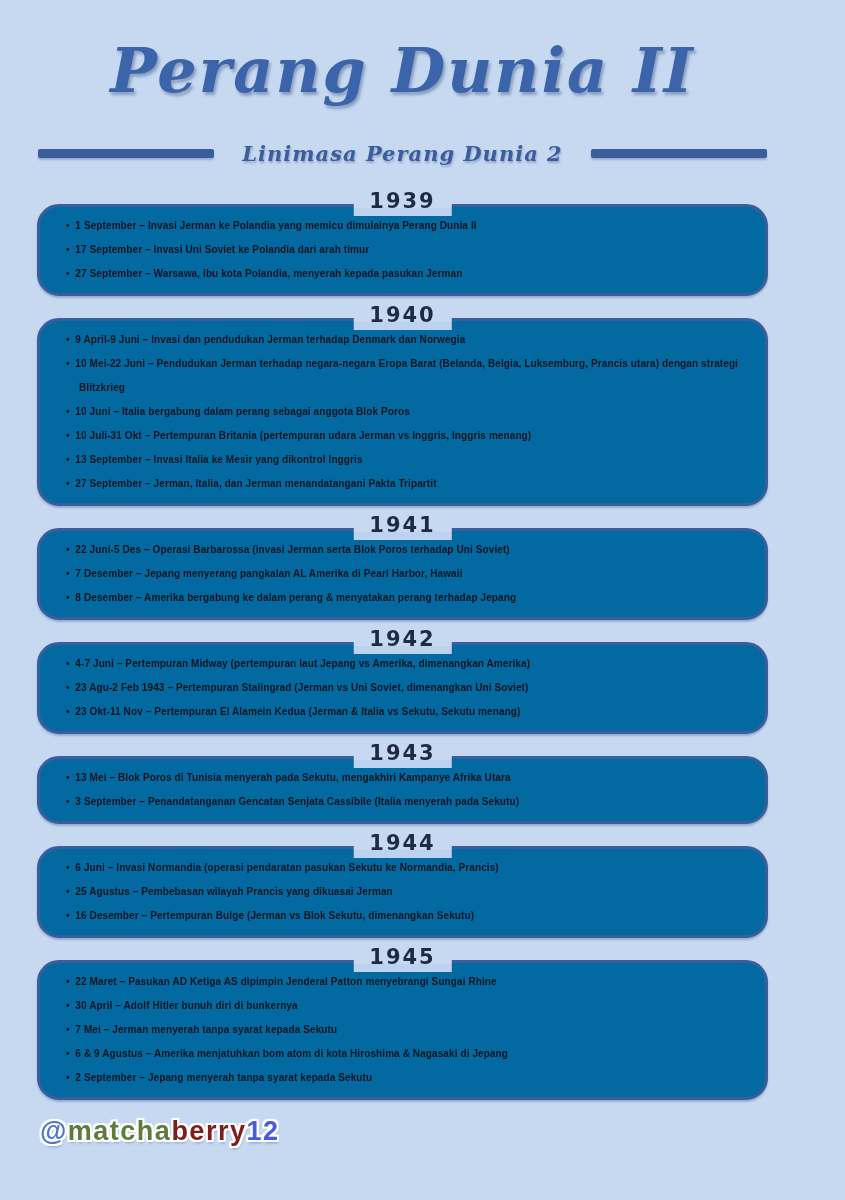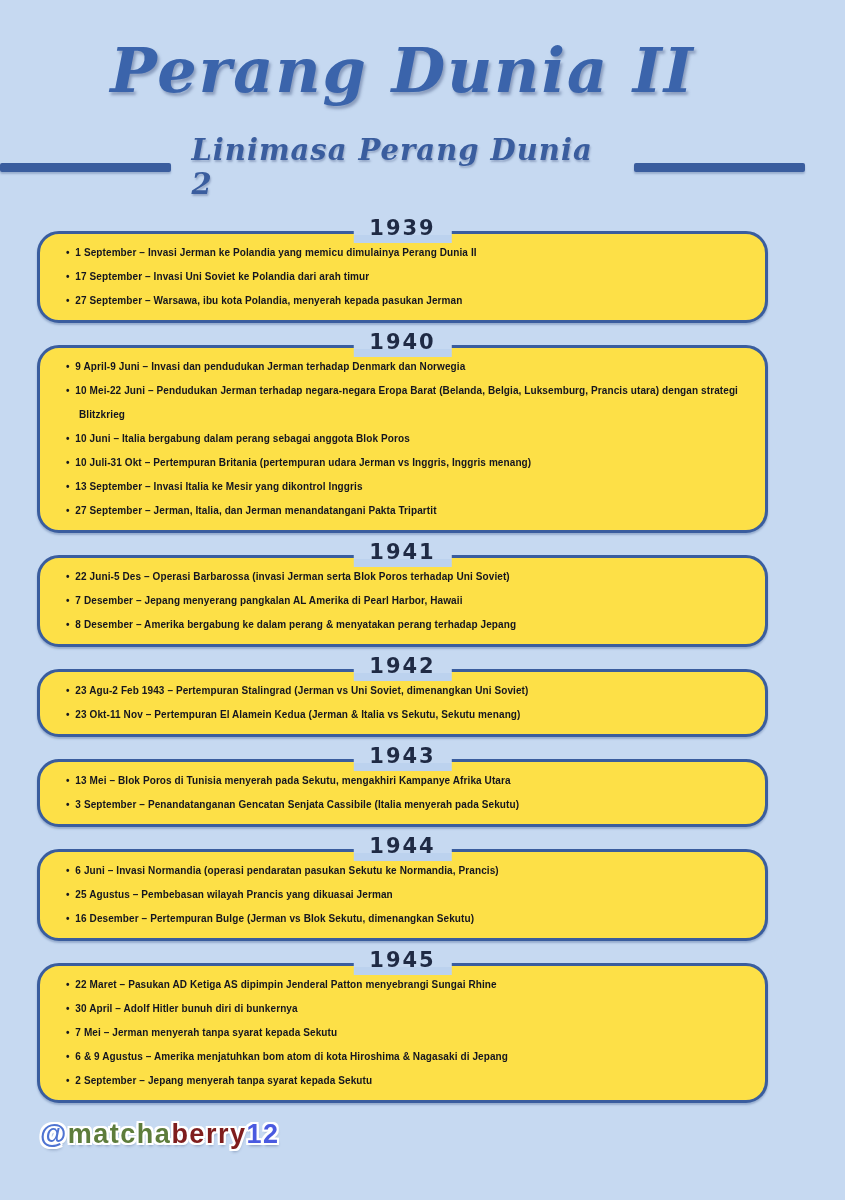--- a/index.html
+++ b/index.html
@@ -40,39 +40,39 @@
     margin-top: 26px;
   }
   .bar {
     width: 176px;
     height: 9px;
     background: #3a5d9e;
     border-radius: 2px;
     box-shadow: 0 2px 2px rgba(70, 95, 140, 0.35);
   }
   .subtitle {
-    margin: 0;
+    margin: 8px;
     font-family: "DejaVu Serif", serif;
     font-style: italic;
     font-weight: bold;
-    font-size: 29px;
+    font-size: 21px;
     letter-spacing: 1px;
     color: #3a5d9e;
     text-shadow: 1px 2px 2px rgba(90, 108, 148, 0.45);
   }
   
   #timeline {
     padding: 0 37px;
   }
   .year-box {
     position: relative;
     margin-top: 22px;
     border: 3px solid #3a5d9e;
     border-radius: 22px;
-    background: #fde047;
+    background: #0369a1;
     padding: 7px 15px 7px 15px;
     box-shadow: 0 2px 2px rgba(60, 90, 140, 0.35);
   }
   .year-box:first-child {
     margin-top: 30px;
   }
   .year-label {
     position: absolute;
     top: -19px;
     left: 50%;
@@ -168,20 +168,21 @@
     <ul class="events">
           <li class="event">22 Juni-5 Des – Operasi Barbarossa (invasi Jerman serta Blok Poros terhadap Uni Soviet)</li>
           <li class="event">7 Desember – Jepang menyerang pangkalan AL Amerika di Pearl Harbor, Hawaii</li>
           <li class="event">8 Desember – Amerika bergabung ke dalam perang &amp; menyatakan perang terhadap Jepang</li>
         </ul>
   </section>
 
   <section class="year-box">
     <div class="year-label">1942</div>
     <ul class="events">
+          <li class="event">4-7 Juni – Pertempuran Midway (pertempuran laut Jepang vs Amerika, dimenangkan Amerika)</li>
           <li class="event">23 Agu-2 Feb 1943 – Pertempuran Stalingrad (Jerman vs Uni Soviet, dimenangkan Uni Soviet)</li>
           <li class="event">23 Okt-11 Nov – Pertempuran El Alamein Kedua (Jerman &amp; Italia vs Sekutu, Sekutu menang)</li>
         </ul>
   </section>
 
   <section class="year-box">
     <div class="year-label">1943</div>
     <ul class="events">
           <li class="event">13 Mei – Blok Poros di Tunisia menyerah pada Sekutu, mengakhiri Kampanye Afrika Utara</li>
           <li class="event">3 September – Penandatanganan Gencatan Senjata Cassibile (Italia menyerah pada Sekutu)</li>

